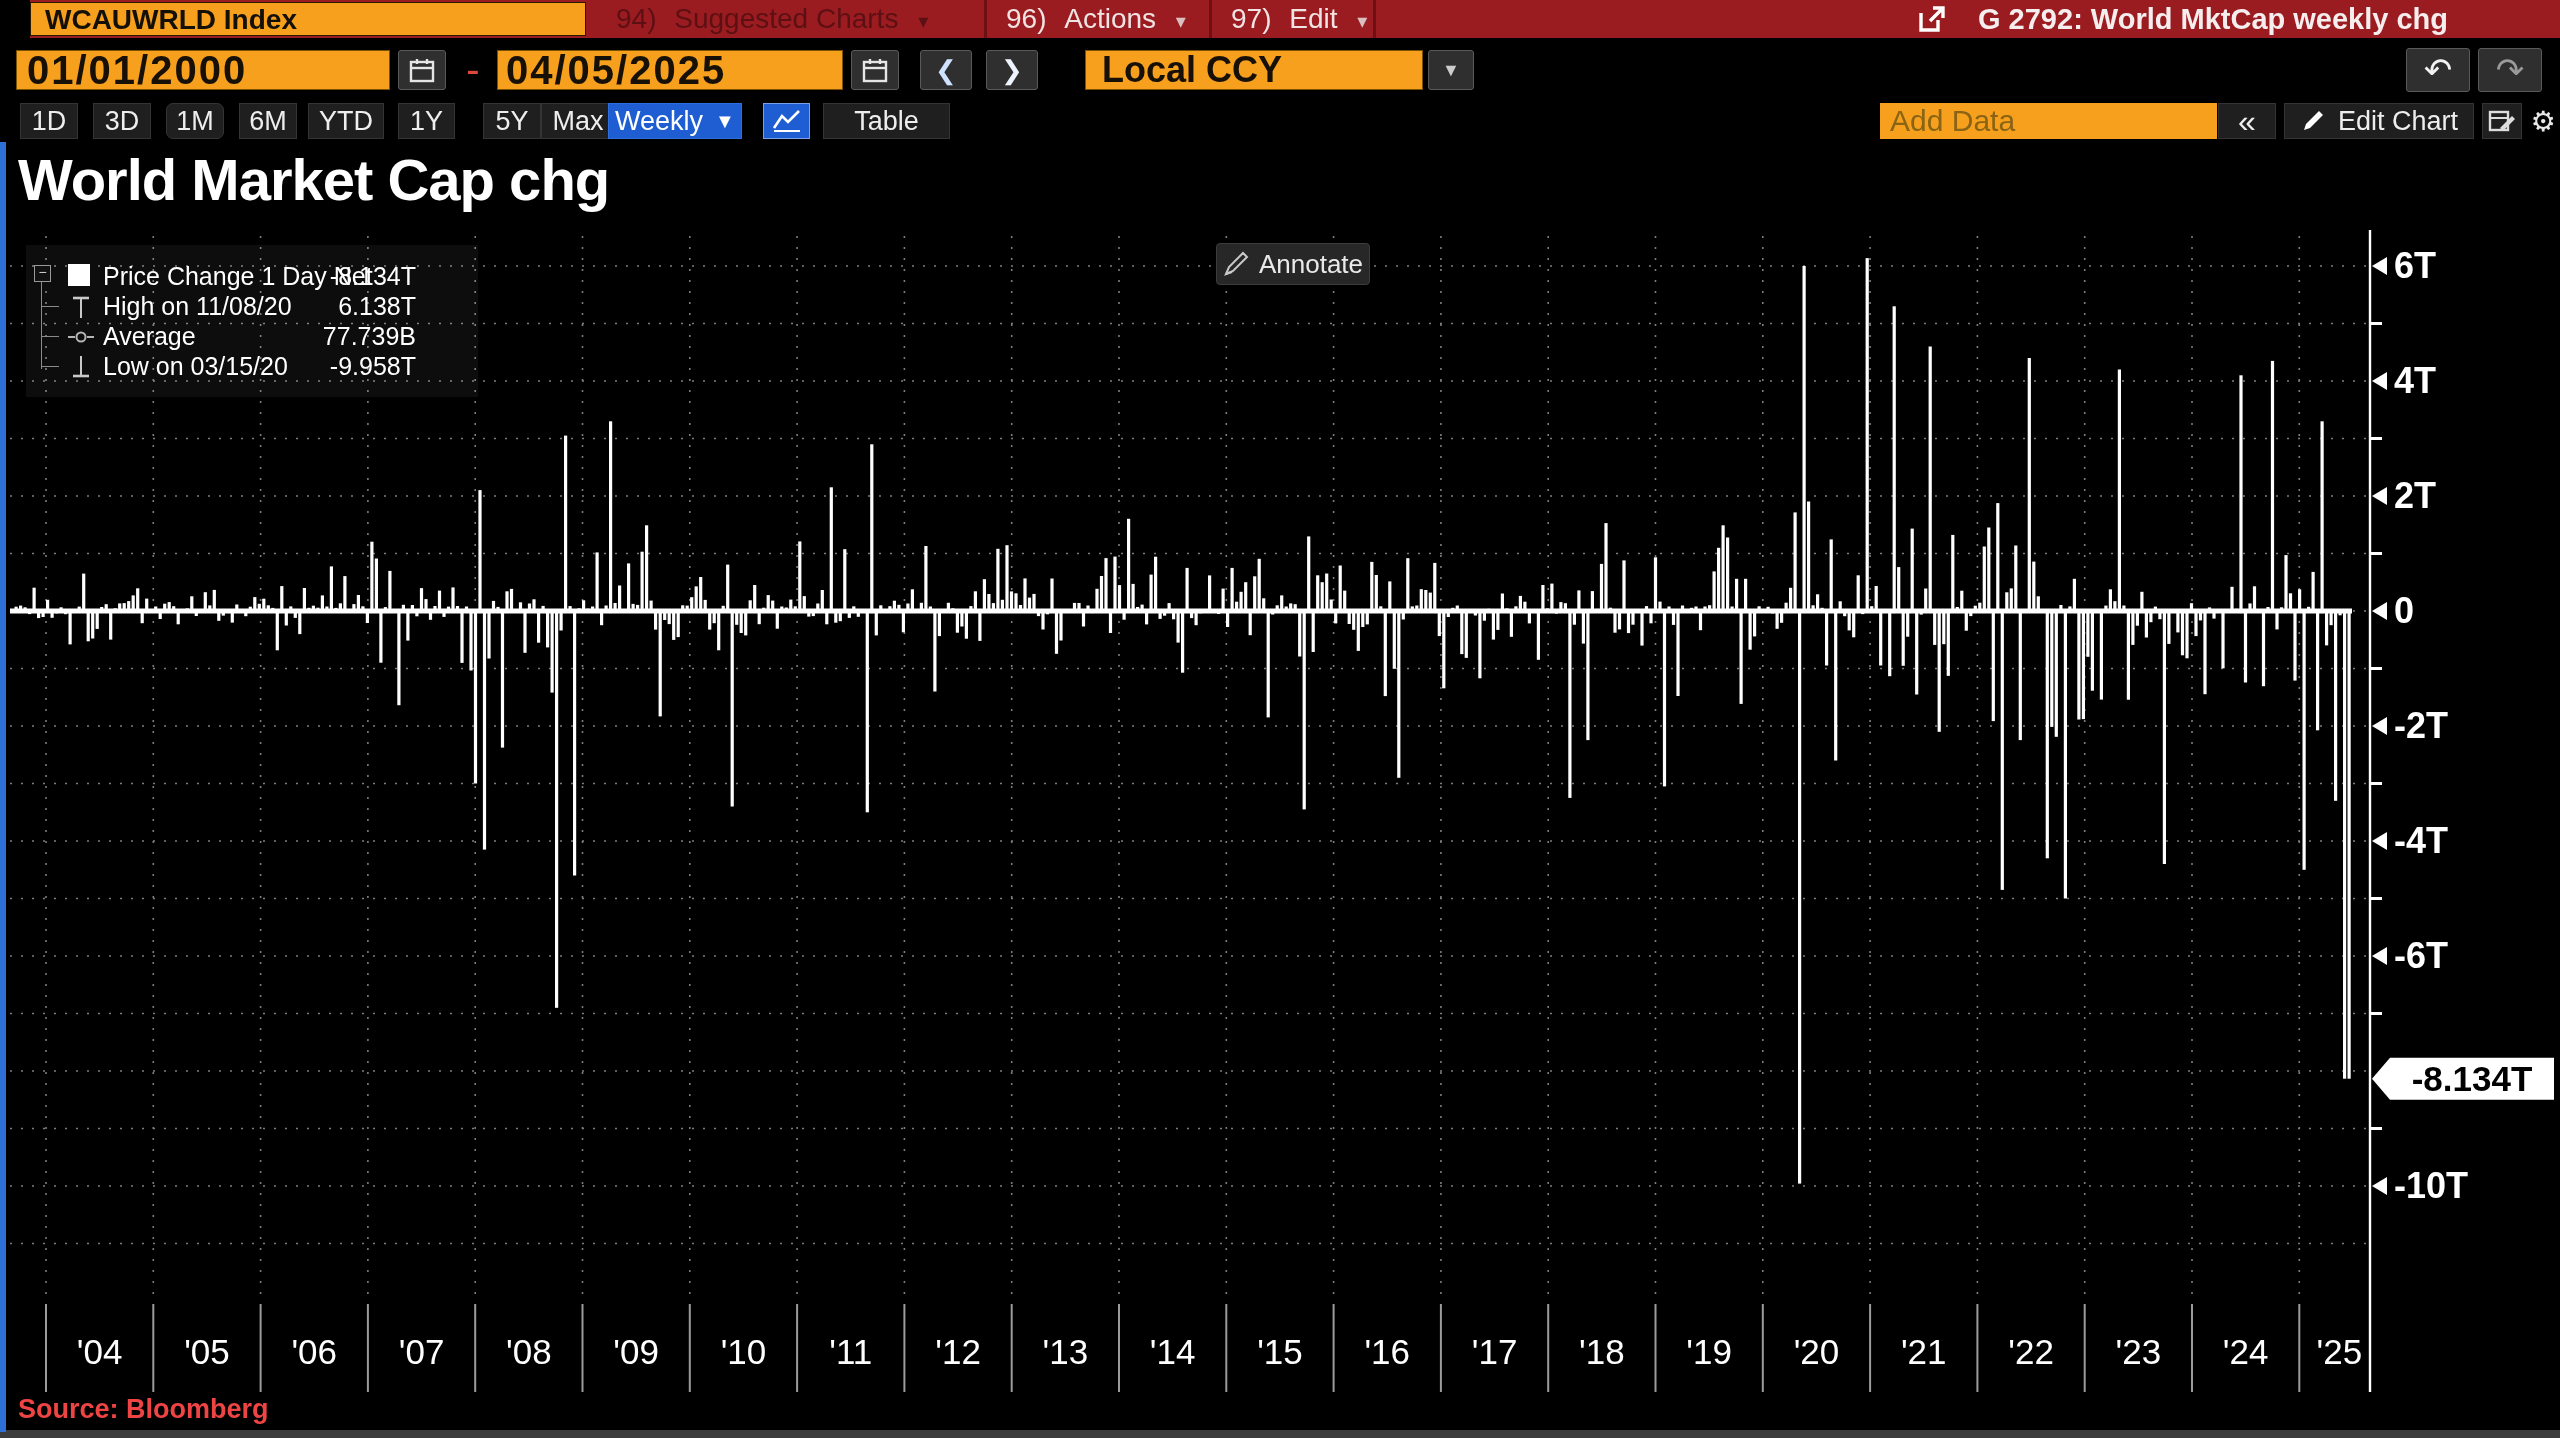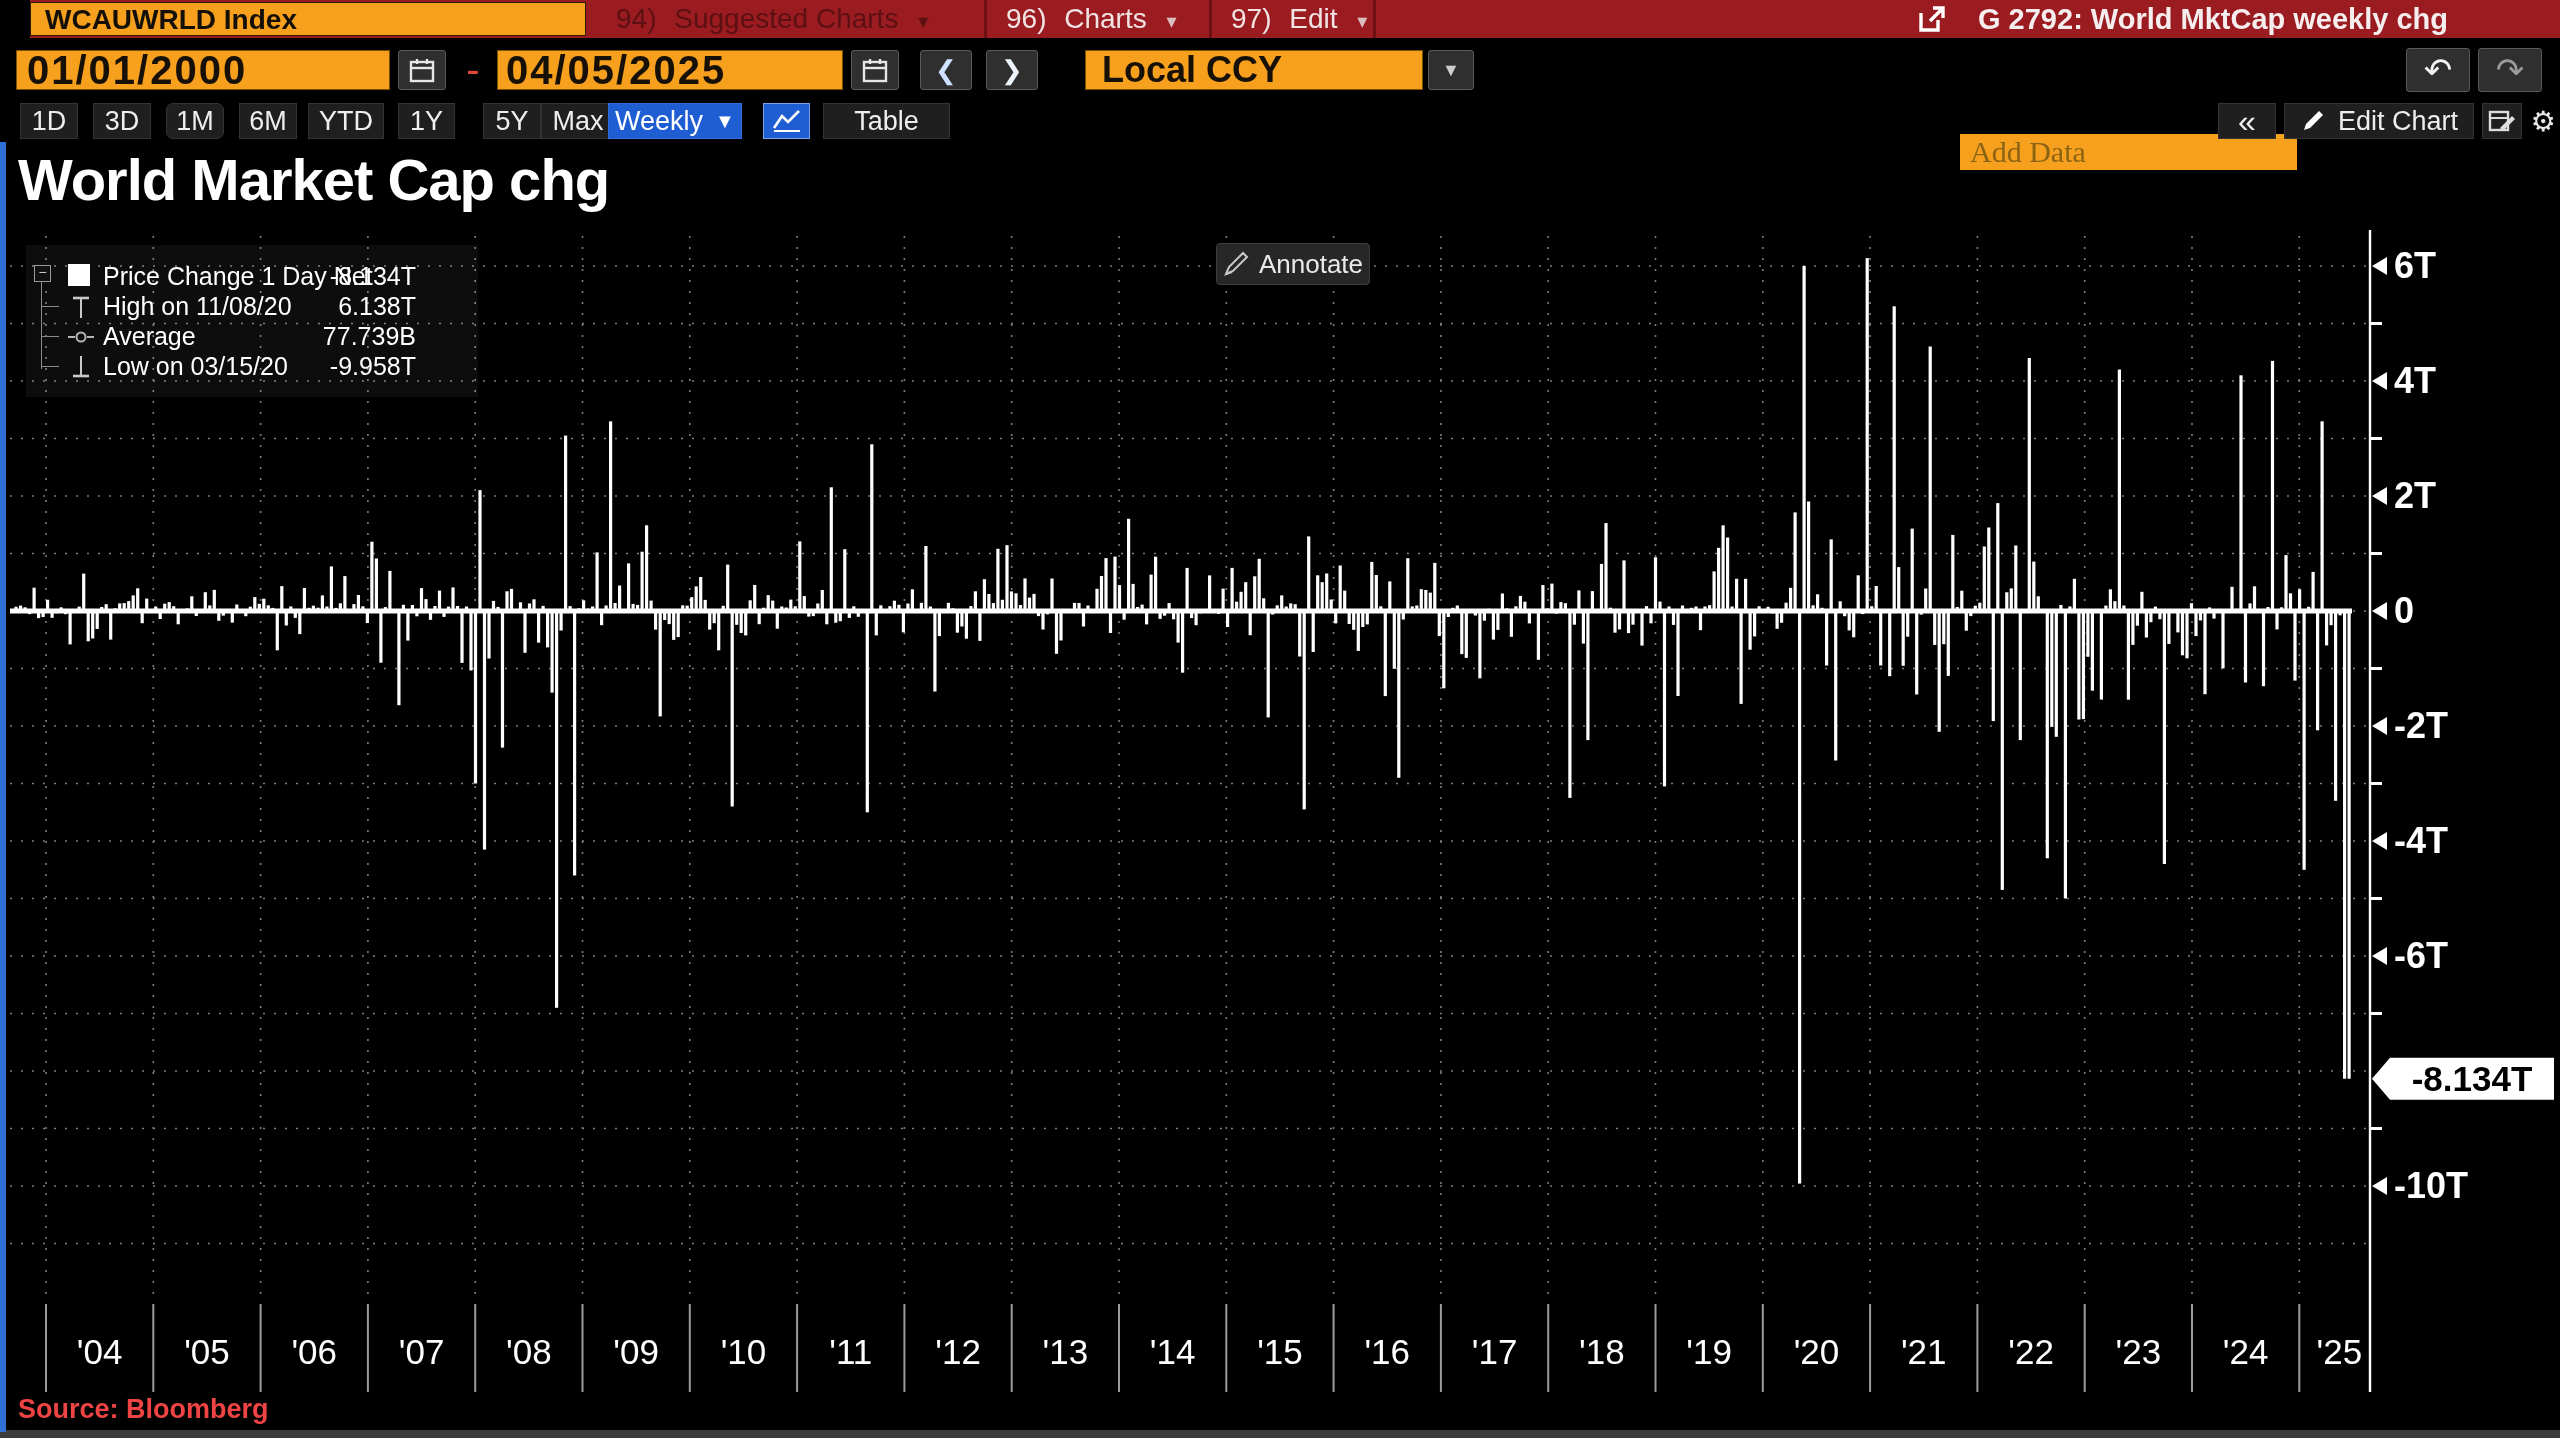--- a/index.html
+++ b/index.html
@@ -38,22 +38,22 @@
   #undo-btn{left:2406px;top:10px;width:64px;height:44px;color:#f2f2f2;font-size:34px;font-family:"DejaVu Sans",sans-serif;}
   #redo-btn{left:2478px;top:10px;width:64px;height:44px;color:#9a9a9a;font-size:34px;font-family:"DejaVu Sans",sans-serif;}
 
   
   #row3{left:0;top:100px;width:2048px;height:42px;background:#000;z-index:30;}
   .tab{position:absolute;top:3px;height:36px;background:#1f1f1f;border:1px solid #343434;box-sizing:border-box;
        color:#eeeeee;font-size:27px;display:flex;align-items:center;justify-content:center;cursor:default;}
   #weekly-btn{left:608px;width:134px;background:#1e5ed2;border-color:#2e6fe0;color:#fff;font-weight:500;}
   #chart-type-btn{left:763px;width:47px;background:#1e5ed2;border-color:#7aa0e8;}
   #table-btn{left:823px;width:127px;}
-  #add-data{position:absolute;left:1960px;top:3px;width:337px;height:36px;background:#f7a01d;border:none;
-            font-size:30px;padding-left:10px;box-sizing:border-box;font-family:Liberation Serif, serif;color:#7c5a10;margin-top:31px;}
+  #add-data{position:absolute;left:1880px;top:3px;width:337px;height:36px;background:#f7a01d;border:none;
+            font-size:30px;padding-left:10px;box-sizing:border-box;font-family:Liberation Sans, sans-serif;color:#7c5a10;}
   #add-data::placeholder{color:#8a6414;opacity:1;}
   #collapse-btn{left:2218px;width:58px;font-size:32px;}
   #edit-chart-btn{left:2284px;width:190px;gap:12px;}
   #chart-edit-icon-btn{left:2482px;width:40px;}
   #gear-btn{left:2528px;width:30px;font-size:28px;color:#e8e8e8;font-family:"DejaVu Sans",sans-serif;border:none;background:#000;}
 
   
   #page-title{left:18px;top:146px;font-size:58px;font-weight:800;color:#ffffff;letter-spacing:-1px;z-index:20;}
   #legend{left:26px;top:245px;width:452px;height:152px;background:rgba(255,255,255,0.05);z-index:20;}
   .lrow{position:absolute;left:0;height:30px;width:100%;}
@@ -718,21 +718,21 @@
     <div id="hdr-notch" class="abs"></div>
     <div id="ticker" class="abs">WCAUWRLD Index</div>
     <div class="menu-item abs disabled" style="left:600px">
       <span>94)</span>
       <span style="margin-left:10px">Suggested Charts</span>
       <span class="caret">▾</span>
     </div>
     <div class="hdr-sep abs" style="left:968px"></div>
     <div class="menu-item abs" style="left:990px">
       <span>96)</span>
-      <span style="margin-left:10px">Charts</span>
+      <span style="margin-left:10px">Actions</span>
       <span class="caret">▾</span>
     </div>
     <div class="hdr-sep abs" style="left:1193px"></div>
     <div class="menu-item abs" style="left:1215px">
       <span>97)</span>
       <span style="margin-left:10px">Edit</span>
       <span class="caret">▾</span>
     </div>
     <div class="hdr-sep abs" style="left:1357px"></div>
     <svg id="launch-icon" class="abs" viewBox="0 0 28 28">

